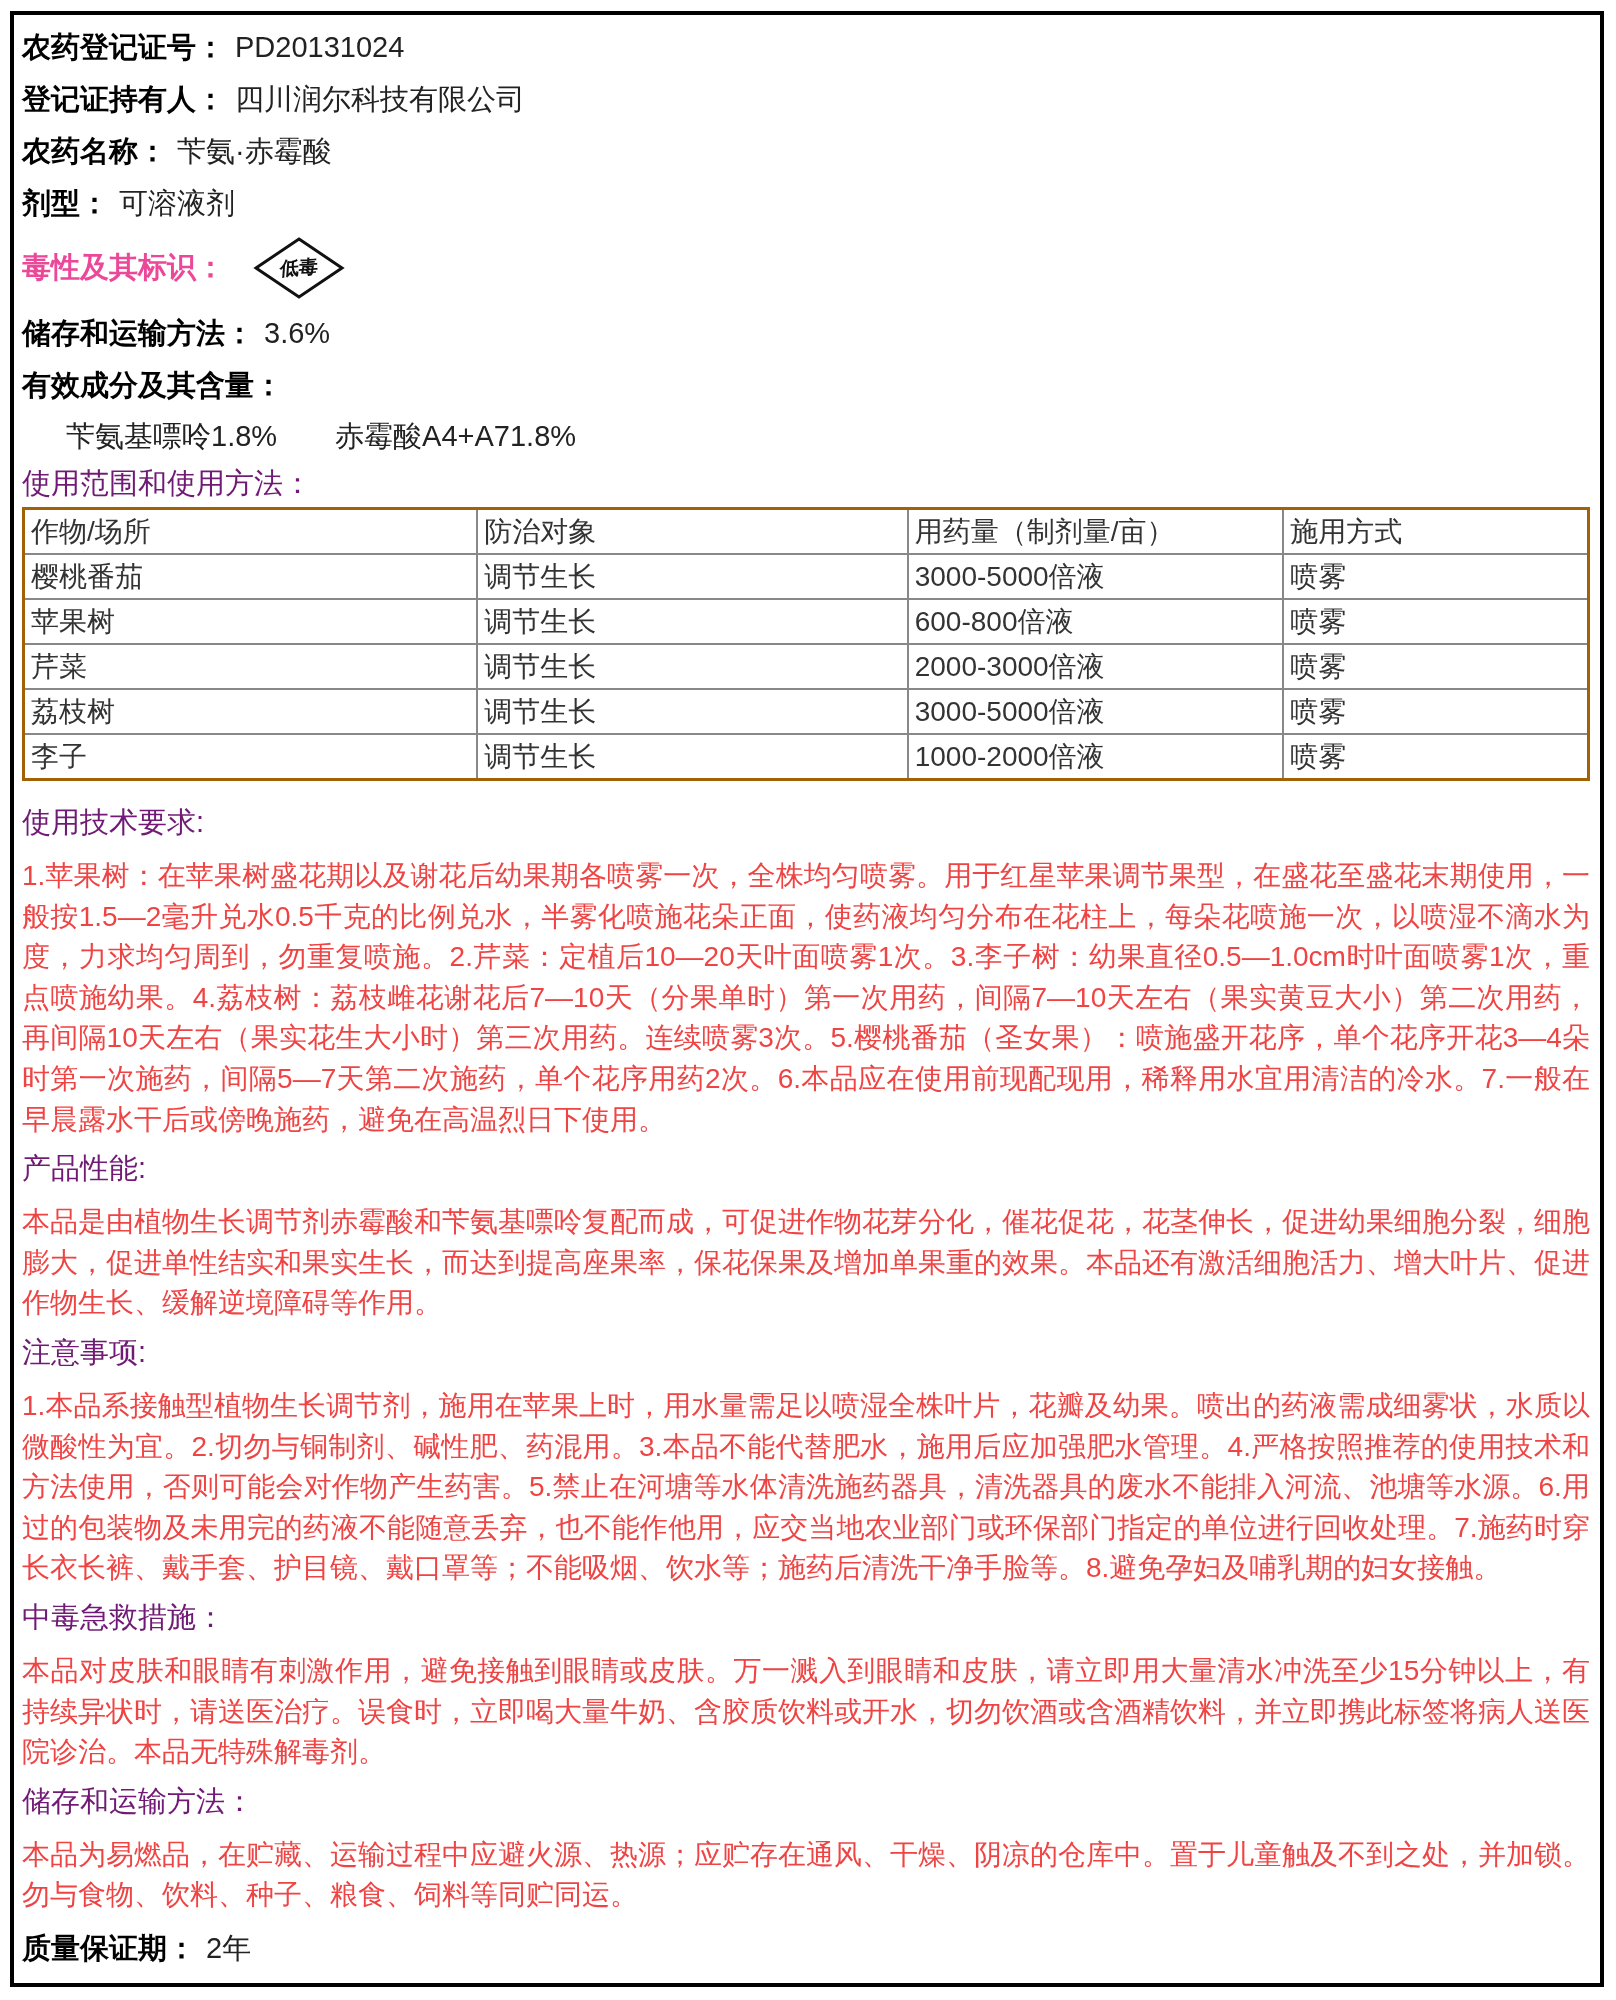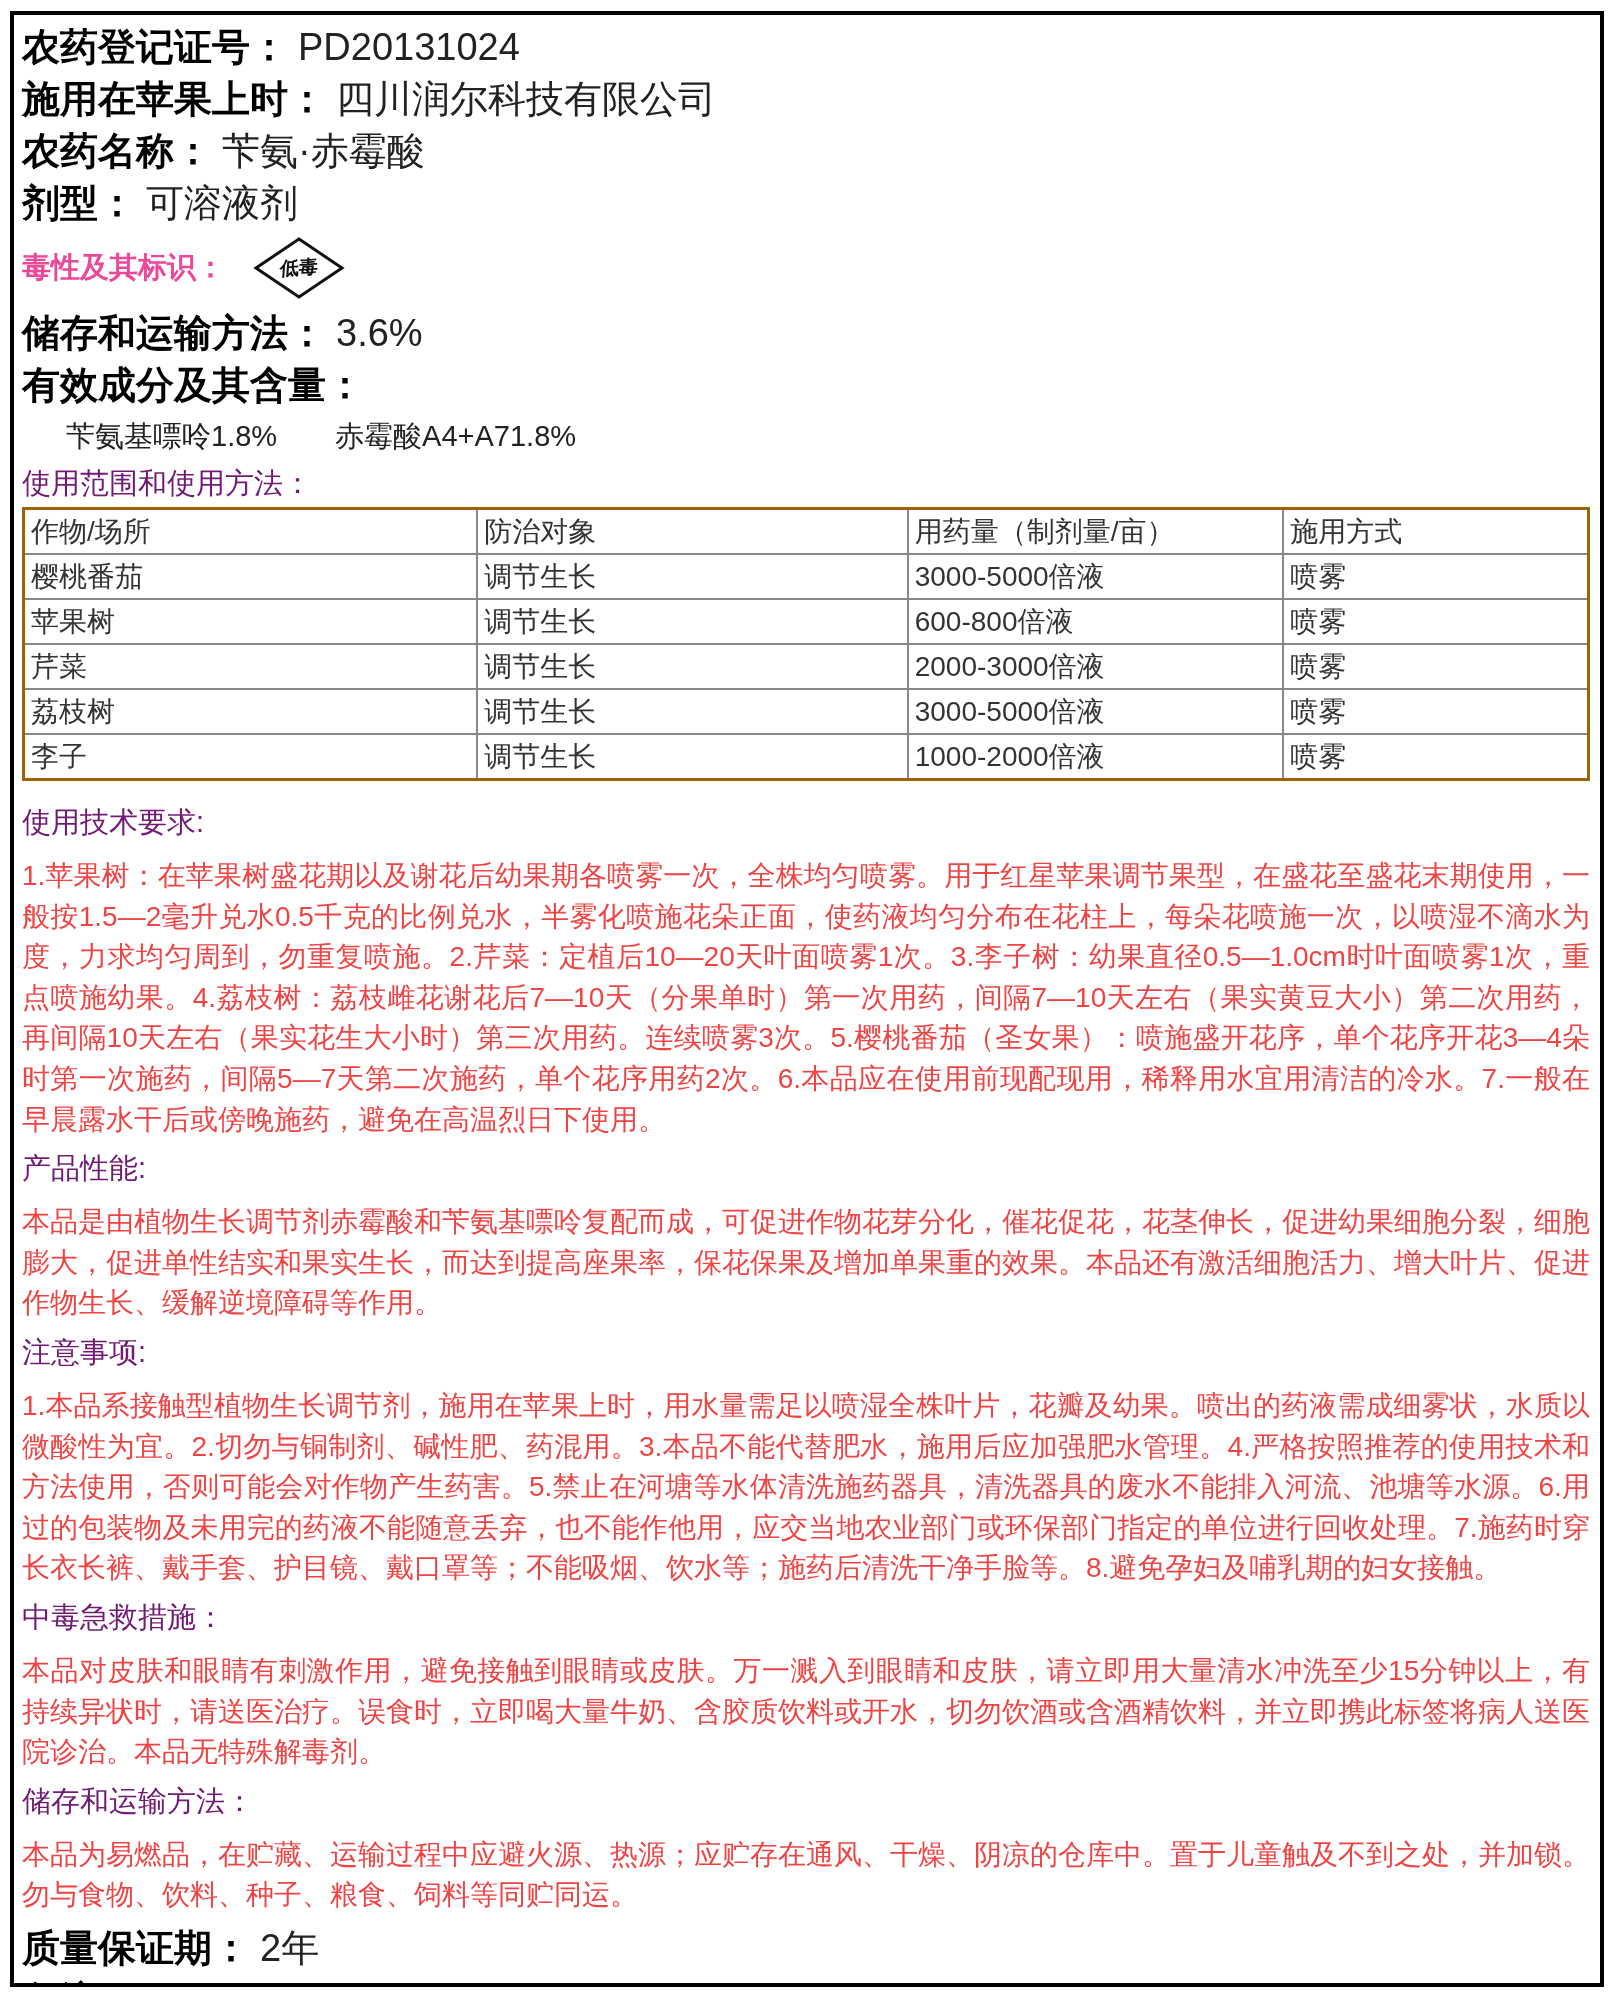--- a/index.html
+++ b/index.html
@@ -8,21 +8,21 @@
     font-family:"Liberation Sans", sans-serif;
     color:#1a1a1a;
   }
   .page {
     position:absolute; left:10px; top:11px; right:12px; bottom:13px;
     border:4px solid #000;
     padding:6px 10px 4px 8px;
     box-sizing:border-box;
     overflow:hidden;
   }
-  .kv { display:flex; align-items:center; line-height:52px; font-size:38px; }
+  .kv { display:flex; align-items:center; line-height:52px; font-size:29px; }
   .kv .lbl { font-weight:bold; color:#000; white-space:nowrap; }
   .kv .val { margin-left:10px; color:#222; }
   .kv-tox { display:flex; align-items:center; height:78px; font-size:29px; }
   .kv-tox .lbl { font-weight:bold; color:#ec4899; }
   .tox-badge { margin-left:28px; position:relative; width:92px; height:62px; }
   .tox-badge svg { display:block; }
   .tox-text {
     position:absolute; left:0; top:0; width:92px; height:62px;
     display:flex; align-items:center; justify-content:center;
     font-size:19px; font-weight:bold; color:#111;
@@ -52,21 +52,21 @@
 </head>
 <body>
 
 <div class="page">
 
   <div class="kv">
     <span class="lbl">农药登记证号：</span>
     <span class="val">PD20131024</span>
   </div>
   <div class="kv">
-    <span class="lbl">施用在苹果上时：</span>
+    <span class="lbl">登记证持有人：</span>
     <span class="val">四川润尔科技有限公司</span>
   </div>
   <div class="kv">
     <span class="lbl">农药名称：</span>
     <span class="val">苄氨·赤霉酸</span>
   </div>
   <div class="kv">
     <span class="lbl">剂型：</span>
     <span class="val">可溶液剂</span>
   </div>

